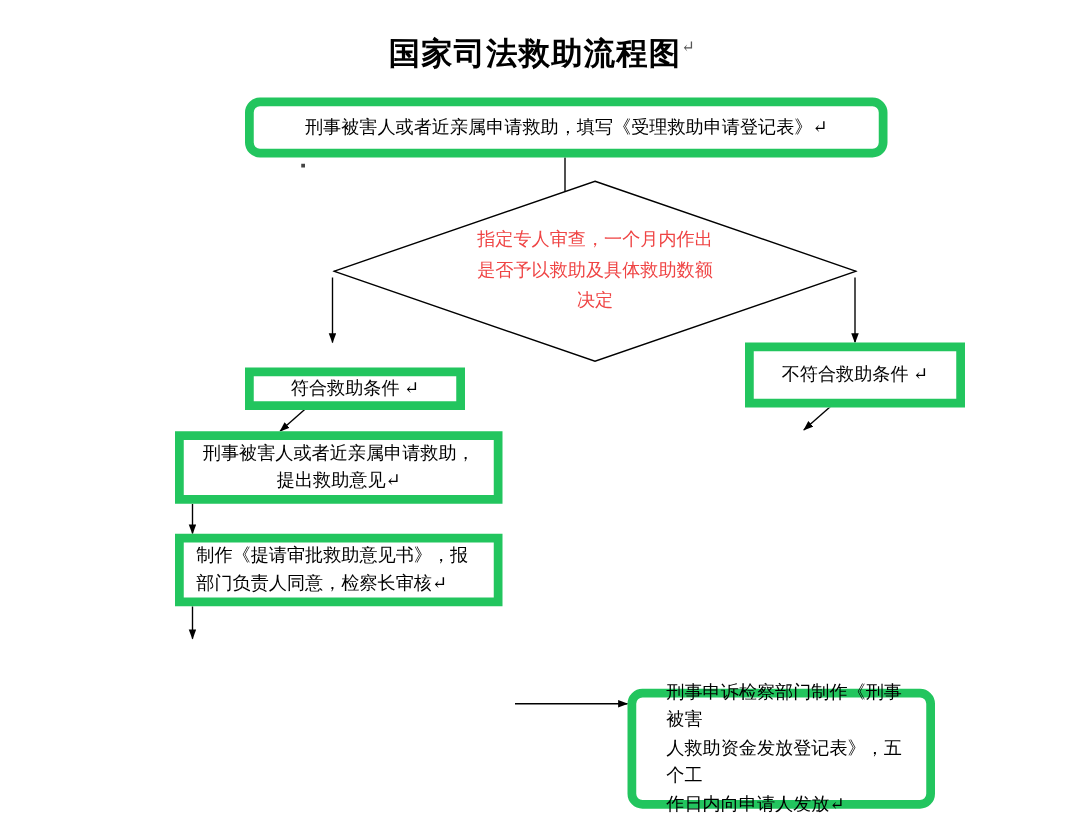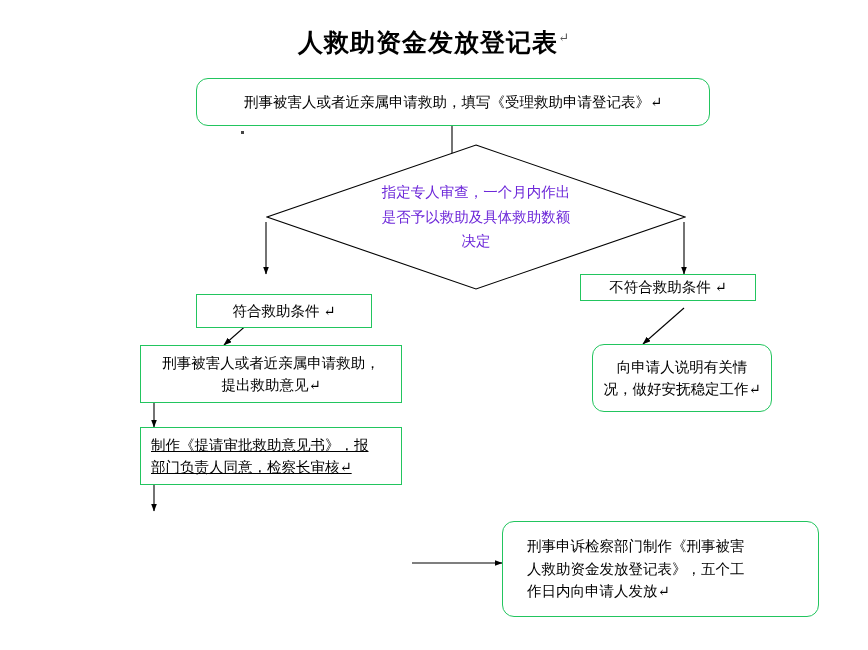--- a/index.html
+++ b/index.html
@@ -30,21 +30,21 @@
   }
   #title .mark {
     font-size: 13px;
     font-weight: normal;
     vertical-align: super;
     color: #555;
   }
   .node {
     position: absolute;
     box-sizing: border-box;
-    border: 1px solid #22c55e;
+    border: 7px solid #22c55e;
     background: #ffffff;
     color: #000000;
     font-size: 14.5px;
     line-height: 1.55;
     display: flex;
     align-items: center;
     justify-content: center;
     text-align: center;
     padding: 4px 8px;
     white-space: pre-line;
@@ -70,21 +70,21 @@
     left: 0;
     top: 0;
     width: 100%;
     height: 100%;
     display: flex;
     align-items: center;
     justify-content: center;
     text-align: center;
     font-size: 14.5px;
     line-height: 1.7;
-    color: #6d28d9;
+    color: #ef4444;
     white-space: pre-line;
   }
   #edges {
     position: absolute;
     left: 0;
     top: 0;
     width: 868px;
     height: 650px;
     pointer-events: none;
   }
@@ -94,21 +94,21 @@
     height: 3px;
     background: #444;
   }
 </style>
 </head>
 <body>
 
 <div id="canvas">
 
   <div id="title">
-    <span>人救助资金发放登记表</span><span class="mark">↵</span>
+    <span>国家司法救助流程图</span><span class="mark">↵</span>
   </div>
 
   <svg id="edges" xmlns="http://www.w3.org/2000/svg">
     <defs>
       <marker id="arrow" markerWidth="9" markerHeight="9" refX="7.5" refY="3" orient="auto" markerUnits="userSpaceOnUse">
         <path d="M0,0 L8,3 L0,6 z" fill="#000000"></path>
       </marker>
     </defs>
 
     <line x1="452" y1="126" x2="452" y2="162" stroke="#000000" stroke-width="1.1" marker-end="url(#arrow)"></line>
@@ -134,31 +134,29 @@
     <svg width="420" height="146" xmlns="http://www.w3.org/2000/svg">
       <polygon points="210,1 419,73 210,145 1,73" fill="#ffffff" stroke="#000000" stroke-width="1.1"></polygon>
     </svg>
     <div class="diamond-text">指定专人审查，一个月内作出
 是否予以救助及具体救助数额
 决定</div>
   </div>
 
   <div class="node" style="left:196px; top:274px; width:176px; height:34px;margin-top:20px;">符合救助条件 ↵</div>
 
-  <div class="node" style="left:580px; top:274px; width:176px; height:27px;">不符合救助条件 ↵</div>
+  <div class="node" style="left:596px; top:274px; width:176px; height:52px;">不符合救助条件 ↵</div>
 
   <div class="node" style="left:140px; top:345px; width:262px; height:58px;">刑事被害人或者近亲属申请救助，
 提出救助意见↵</div>
 
-  <div class="node rounded" style="left:592px; top:344px; width:180px; height:68px;">向申请人说明有关情
-况，做好安抚稳定工作↵</div>
 
-  <div class="node left-align" style="left:140px; top:427px; width:262px; height:58px;text-decoration:underline;">制作《提请审批救助意见书》，报
+  <div class="node left-align" style="left:140px; top:427px; width:262px; height:58px;">制作《提请审批救助意见书》，报
 部门负责人同意，检察长审核↵</div>
 
 
-  <div class="node rounded left-align" style="left:502px; top:521px; width:317px; height:96px;padding-left:24px;">刑事申诉检察部门制作《刑事被害
+  <div class="node rounded left-align" style="left:502px; top:551px; width:246px; height:96px;padding-left:24px;">刑事申诉检察部门制作《刑事被害
 人救助资金发放登记表》，五个工
 作日内向申请人发放↵</div>
 
   <div class="cursor-dot" style="left:241px; top:131px;"></div>
 
 </div>
 
 </body></html>

